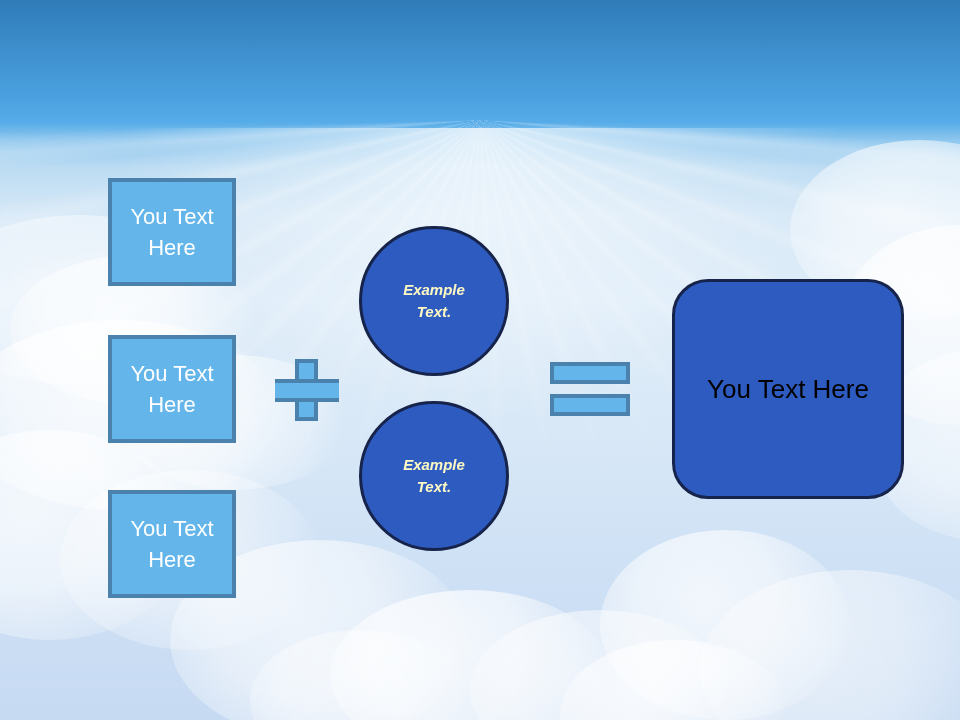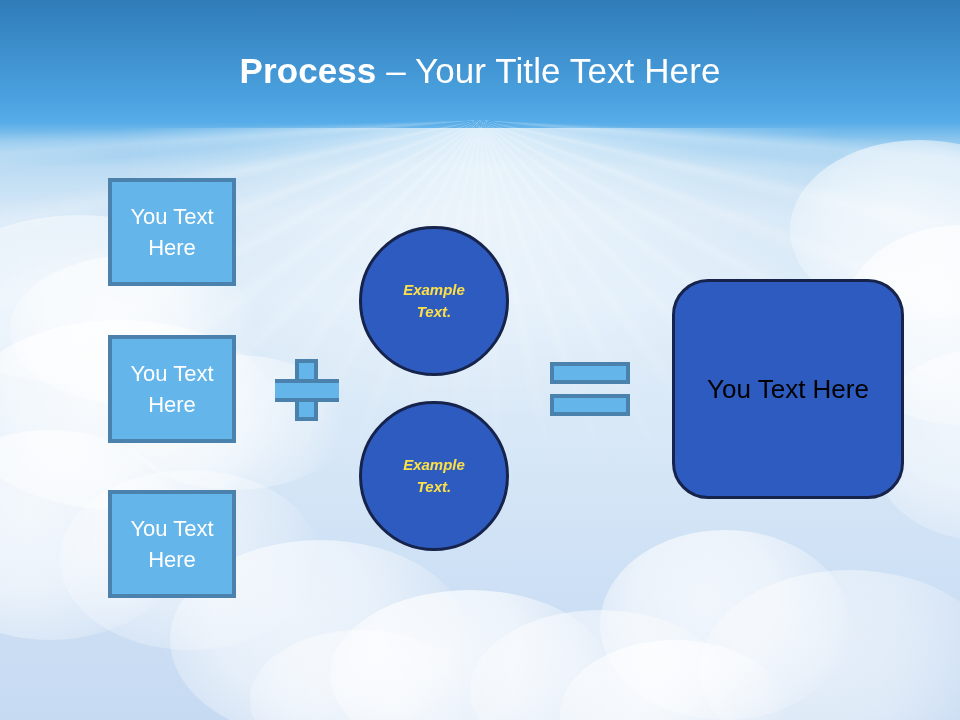--- a/index.html
+++ b/index.html
@@ -180,21 +180,21 @@
   .op-equals .eq-top    { top: 0px; }
   .op-equals .eq-bottom { top: 32px; }
 
   
   .circle {
     position: absolute;
     box-sizing: border-box;
     border-radius: 50%;
     background: #2e5bc0;
     border: 3px solid #16234a;
-    color: #fde047;
+    color: #fef9c3;
     font-size: 15px;
     font-weight: bold;
     font-style: italic;
     line-height: 22px;
     text-align: center;
     display: flex;
     align-items: center;
     justify-content: center;
   }
 
@@ -237,25 +237,20 @@
       <div class="cloud" style="left: 470px; top: 610px; width: 260px; height: 160px; opacity: 0.62;"></div>
       <div class="cloud" style="left: 600px; top: 530px; width: 250px; height: 190px; opacity: 0.76;"></div>
       <div class="cloud" style="left: 700px; top: 570px; width: 300px; height: 200px; opacity: 0.55;"></div>
       <div class="cloud" style="left: 790px; top: 140px; width: 260px; height: 180px; opacity: 0.69;"></div>
       <div class="cloud" style="left: 840px; top: 225px; width: 240px; height: 200px; opacity: 0.83;"></div>
       <div class="cloud" style="left: 870px; top: 350px; width: 220px; height: 190px; opacity: 0.62;"></div>
       <div class="cloud" style="left: 560px; top: 640px; width: 230px; height: 150px; opacity: 0.76;"></div>
       <div class="cloud" style="left: 250px; top: 630px; width: 220px; height: 140px; opacity: 0.55;"></div>
     </div>
 
-  <div class="title-band">
-    <div class="slide-title">
-      <span class="t-strong">Process</span><span class="t-rest"> – Your Title Text Here</span>
-    </div>
-  </div>
 
   <div id="input-boxes">
       <div class="in-box" style="left: 108px; top: 178px; width: 128px; height: 108px;">
         <span class="lbl">You Text Here</span>
       </div>
       <div class="in-box" style="left: 108px; top: 335px; width: 128px; height: 108px;">
         <span class="lbl">You Text Here</span>
       </div>
       <div class="in-box" style="left: 108px; top: 490px; width: 128px; height: 108px;">
         <span class="lbl">You Text Here</span>

